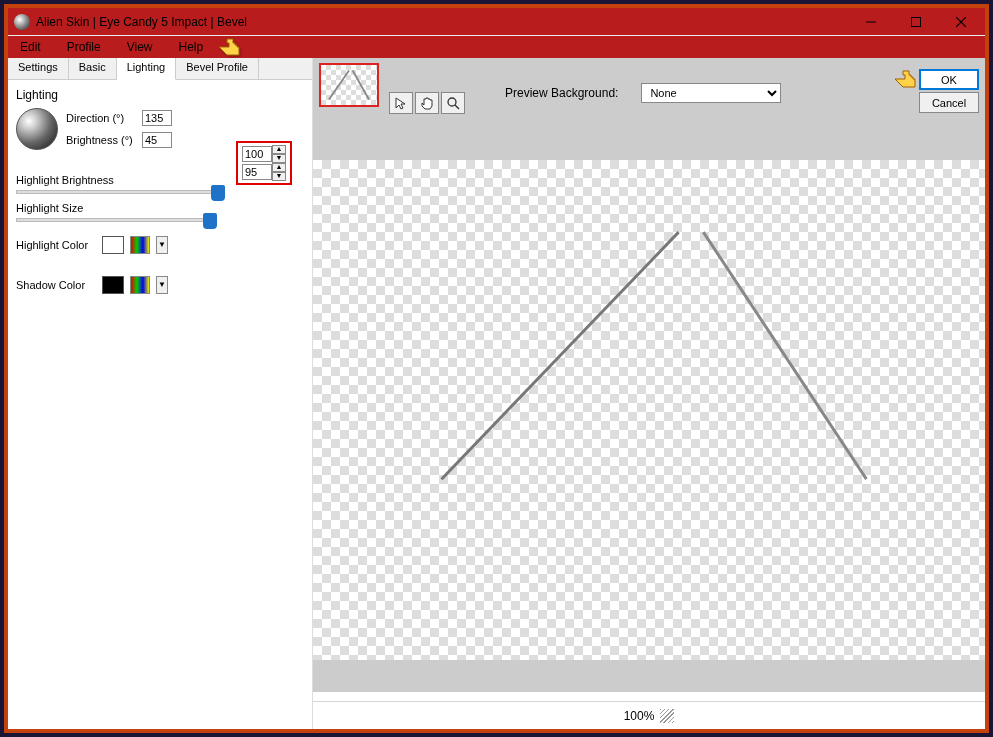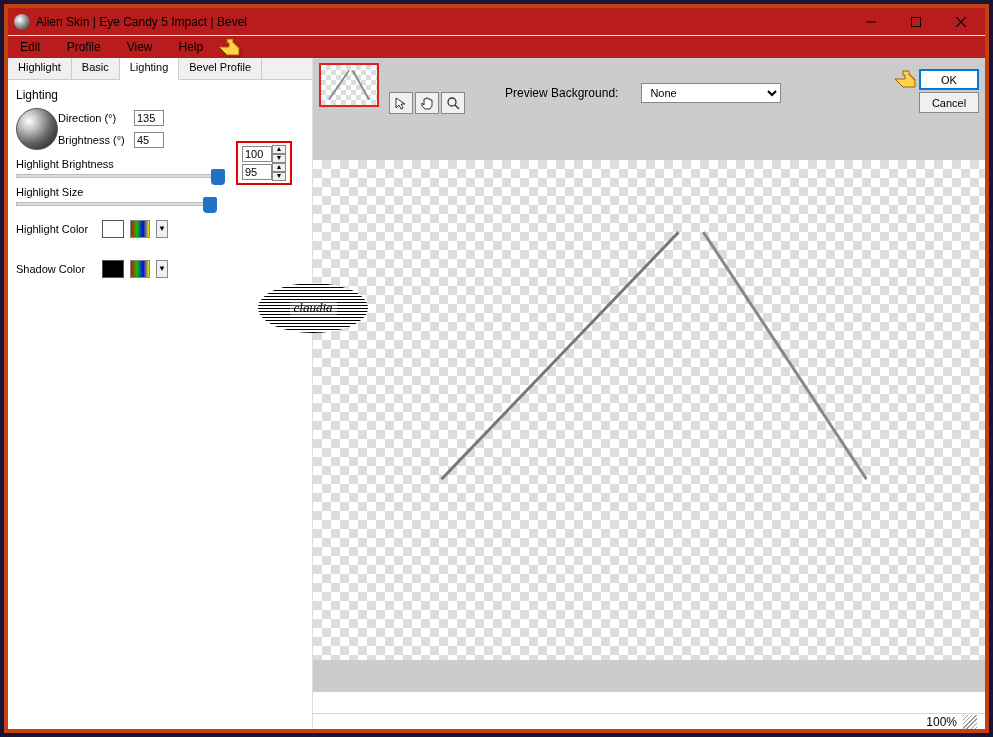--- a/index.html
+++ b/index.html
@@ -18,21 +18,21 @@
 .hand-pointer svg { filter: drop-shadow(1px 1px 1px rgba(0,0,0,0.3)); }
 
 .main-area { flex: 1; display: flex; background: #fff; overflow: hidden; }
 .left-panel { width: 305px; border-right: 1px solid #ddd; background: #fff; position: relative; }
 .tabs { height: 22px; display: flex; border-bottom: 1px solid #ccc; background: #f0f0f0; }
 .tab { padding: 3px 10px; border-right: 1px solid #ccc; background: #f0f0f0; cursor: pointer; font-size: 11px; }
 .tab.active { background: #fff; border-bottom: 1px solid #fff; margin-bottom: -1px; }
 
 .panel-body { padding: 8px 8px; background: #fff; }
 .section-label { display: block; margin-bottom: 6px; }
-.lighting-row { display: flex; align-items: center; gap: 0; margin-bottom: 8px; }
+.lighting-row { display: flex; align-items: center; gap: 8px; margin-bottom: 24px; }
 .sphere { width: 42px; height: 42px; border-radius: 50%; background: radial-gradient(circle at 30% 30%, #fff 0%, #ccc 20%, #666 55%, #111 100%); border: 1px solid #555; }
 .lcol { display: flex; flex-direction: column; gap: 6px; }
 .lrow { display: flex; align-items: center; gap: 4px; }
 .lrow label { width: 72px; font-size: 11px; }
 .num-input { width: 30px; border: 1px solid #888; padding: 1px 2px; font-size: 11px; }
 
 .slider-row { margin-bottom: 8px; }
 .slider-row .label-line { display: flex; align-items: center; margin-bottom: 4px; }
 .slider-row .label-line .lbl { flex: 1; font-size: 11px; }
 .slider-track { height: 4px; background: #ddd; border: 1px solid #bbb; position: relative; width: 200px; margin-top: 4px; }
@@ -68,21 +68,21 @@
 .right-btns { margin-left: auto; display: flex; flex-direction: column; gap: 2px; margin-top: -4px; position: relative; }
 .dlg-btn { width: 60px; height: 21px; border: 1px solid #888; background: #f0f0f0; cursor: pointer; font-size: 11px; }
 .dlg-btn.ok { border: 2px solid #0078d7; background: #fff; }
 .hand-ok { position: absolute; left: -28px; top: -2px; width: 32px; height: 24px; z-index: 60; }
 
 .preview-area { flex: 1; position: relative; background: #fff; }
 .gray-strip { height: 32px; background: #ccc; }
 .checker { height: 500px; background: repeating-conic-gradient(#ddd 0% 25%, #fff 0% 50%) 0 0/18px 18px; position: relative; }
 .checker svg { width: 100%; height: 100%; position: absolute; top: 0; left: 0; }
 
-.status-bar { height: 16px; border-top: 1px solid #d5d5d5; display: flex; align-items: center; justify-content: flex-end; padding: 0 8px; background: #fff; font-size: 11px; }
+.status-bar { height: 28px; border-top: 1px solid #d5d5d5; display: flex; align-items: center; justify-content: center; padding: 0 8px; background: #fff; font-size: 11px; }
 .resize-grip { width: 14px; height: 14px; margin-left: 6px; background: repeating-linear-gradient(135deg, #999 0px, #999 1px, transparent 1px, transparent 3px); }
 </style>
 </head>
 <body>
 
 <div class="window">
 
   <div class="titlebar">
     <div class="titlebar-icon"></div>
     <div class="titlebar-title">Alien Skin | Eye Candy 5 Impact | Bevel</div>
@@ -115,21 +115,21 @@
       <svg viewBox="0 0 32 24">
           <path d="M4 12 L14 12 L14 8 L12 8 L12 4 L18 4 L18 8 L20 8 L20 10 L22 10 L22 12 L24 12 L24 20 L12 20 L8 16 Z" fill="#ffd24a" stroke="#a06000" stroke-width="1"></path>
         </svg>
     </span>
   </div>
 
   <div class="main-area">
 
     <div class="left-panel">
       <div class="tabs">
-        <div class="tab">Highlight</div>
+        <div class="tab">Settings</div>
         <div class="tab">Basic</div>
         <div class="tab active">Lighting</div>
         <div class="tab">Bevel Profile</div>
       </div>
 
       <div class="panel-body">
         <span class="section-label">Lighting</span>
 
         <div class="lighting-row">
           <div class="sphere"></div>
@@ -189,23 +189,20 @@
 
         <div class="color-row" style="margin-top:22px;">
           <span class="lbl">Shadow Color</span>
           <span class="color-swatch black"></span>
           <span class="palette-btn"></span>
           <span class="dd-arrow">▼</span>
         </div>
 
       </div>
 
-      <div class="claudia-stamp">
-        <span>claudia</span>
-      </div>
     </div>
 
     <div class="right-panel">
       <div class="top-strip">
         <div class="thumb-box">
           <svg viewBox="0 0 60 44">
               <line x1="8" y1="38" x2="30" y2="6" stroke="#888" stroke-width="2"></line>
               <line x1="34" y1="6" x2="52" y2="38" stroke="#888" stroke-width="2"></line>
             </svg>
         </div>

